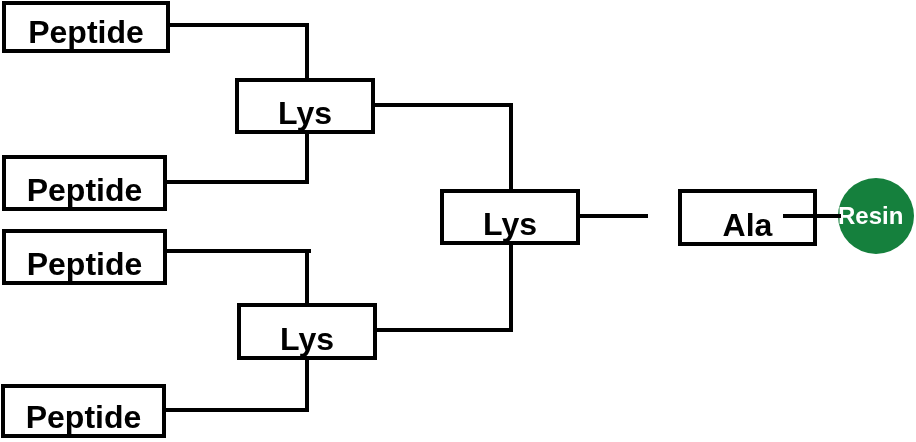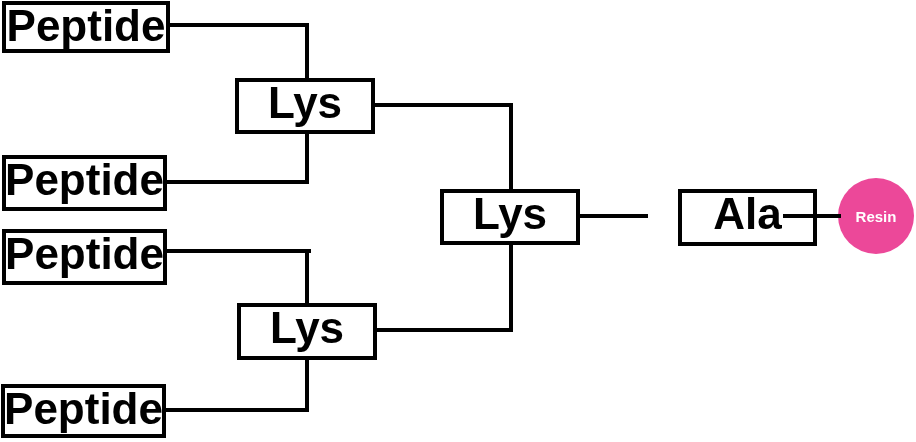--- a/index.html
+++ b/index.html
@@ -14,40 +14,40 @@
     background: #ffffff;
     overflow: hidden;
     font-family: "Liberation Sans", sans-serif;
   }
   .node {
     position: absolute;
     box-sizing: border-box;
     border: 4px solid #000000;
     background: #ffffff;
     display: flex;
-    align-items: flex-start;
+    align-items: flex-end;
     justify-content: center;
     color: #000000;
     font-weight: bold;
-    font-size: 44px;
+    font-size: 32px;
     line-height: 1;
     white-space: nowrap;
   }
   .node span { display: block; transform: translateY(-1px); }
   .circle-node {
     position: absolute;
     box-sizing: border-box;
-    background: #ec4899;
+    background: #15803d;
     border-radius: 50%;
     display: flex;
     align-items: center;
-    justify-content: center;
+    justify-content: flex-start;
     color: #ffffff;
     font-weight: bold;
-    font-size: 15px;
+    font-size: 24px;
     line-height: 1;
   }
   .line {
     position: absolute;
     background: #000000;
   }
 </style>
 </head>
 <body>
 

